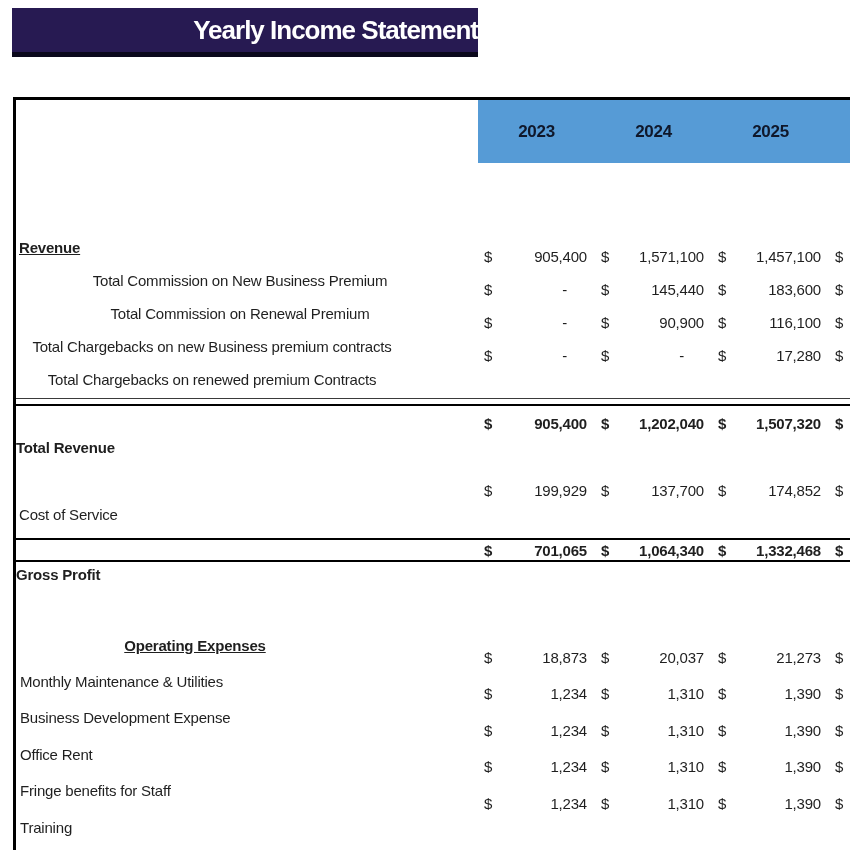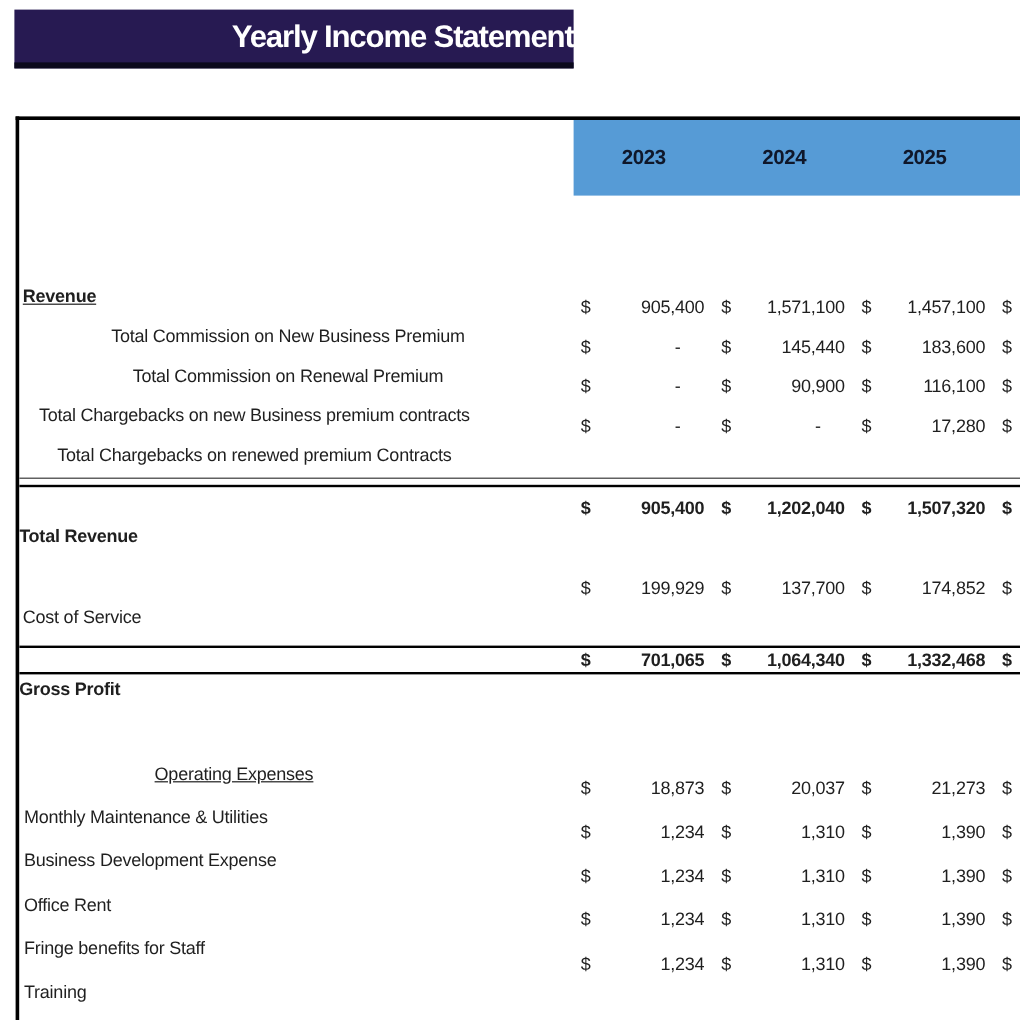--- a/index.html
+++ b/index.html
@@ -64,21 +64,21 @@
 
   .total{height:34px}
   .total-boxed{height:24px;border-top:2.5px solid #000;border-bottom:2.5px solid #000}
   .total .lbl,.total-boxed .lbl{text-align:left;padding-right:104px;font-weight:bold}
   .total .cell,.total-boxed .cell{font-weight:bold}
 
   .item-left{height:34px}
   .item-left .lbl{padding-left:3px}
 
   .section-center{height:35px}
-  .section-center .lbl{text-align:center;padding-right:104px;font-weight:normal;text-decoration:underline}
+  .section-center .lbl{text-align:center;padding-right:104px;font-weight:bold;text-decoration:underline}
 
   .expense{height:36.5px}
   .expense .lbl{padding-left:4px}
 
   .blank-a{height:43px}
   .blank-b{height:26px}
   .blank-c{height:33px}
   .blank-d{height:31px}
   .blank-e{height:42px}
   .divider-double{height:8px;border-top:1px solid #3a3a3a;border-bottom:2.5px solid #000}

